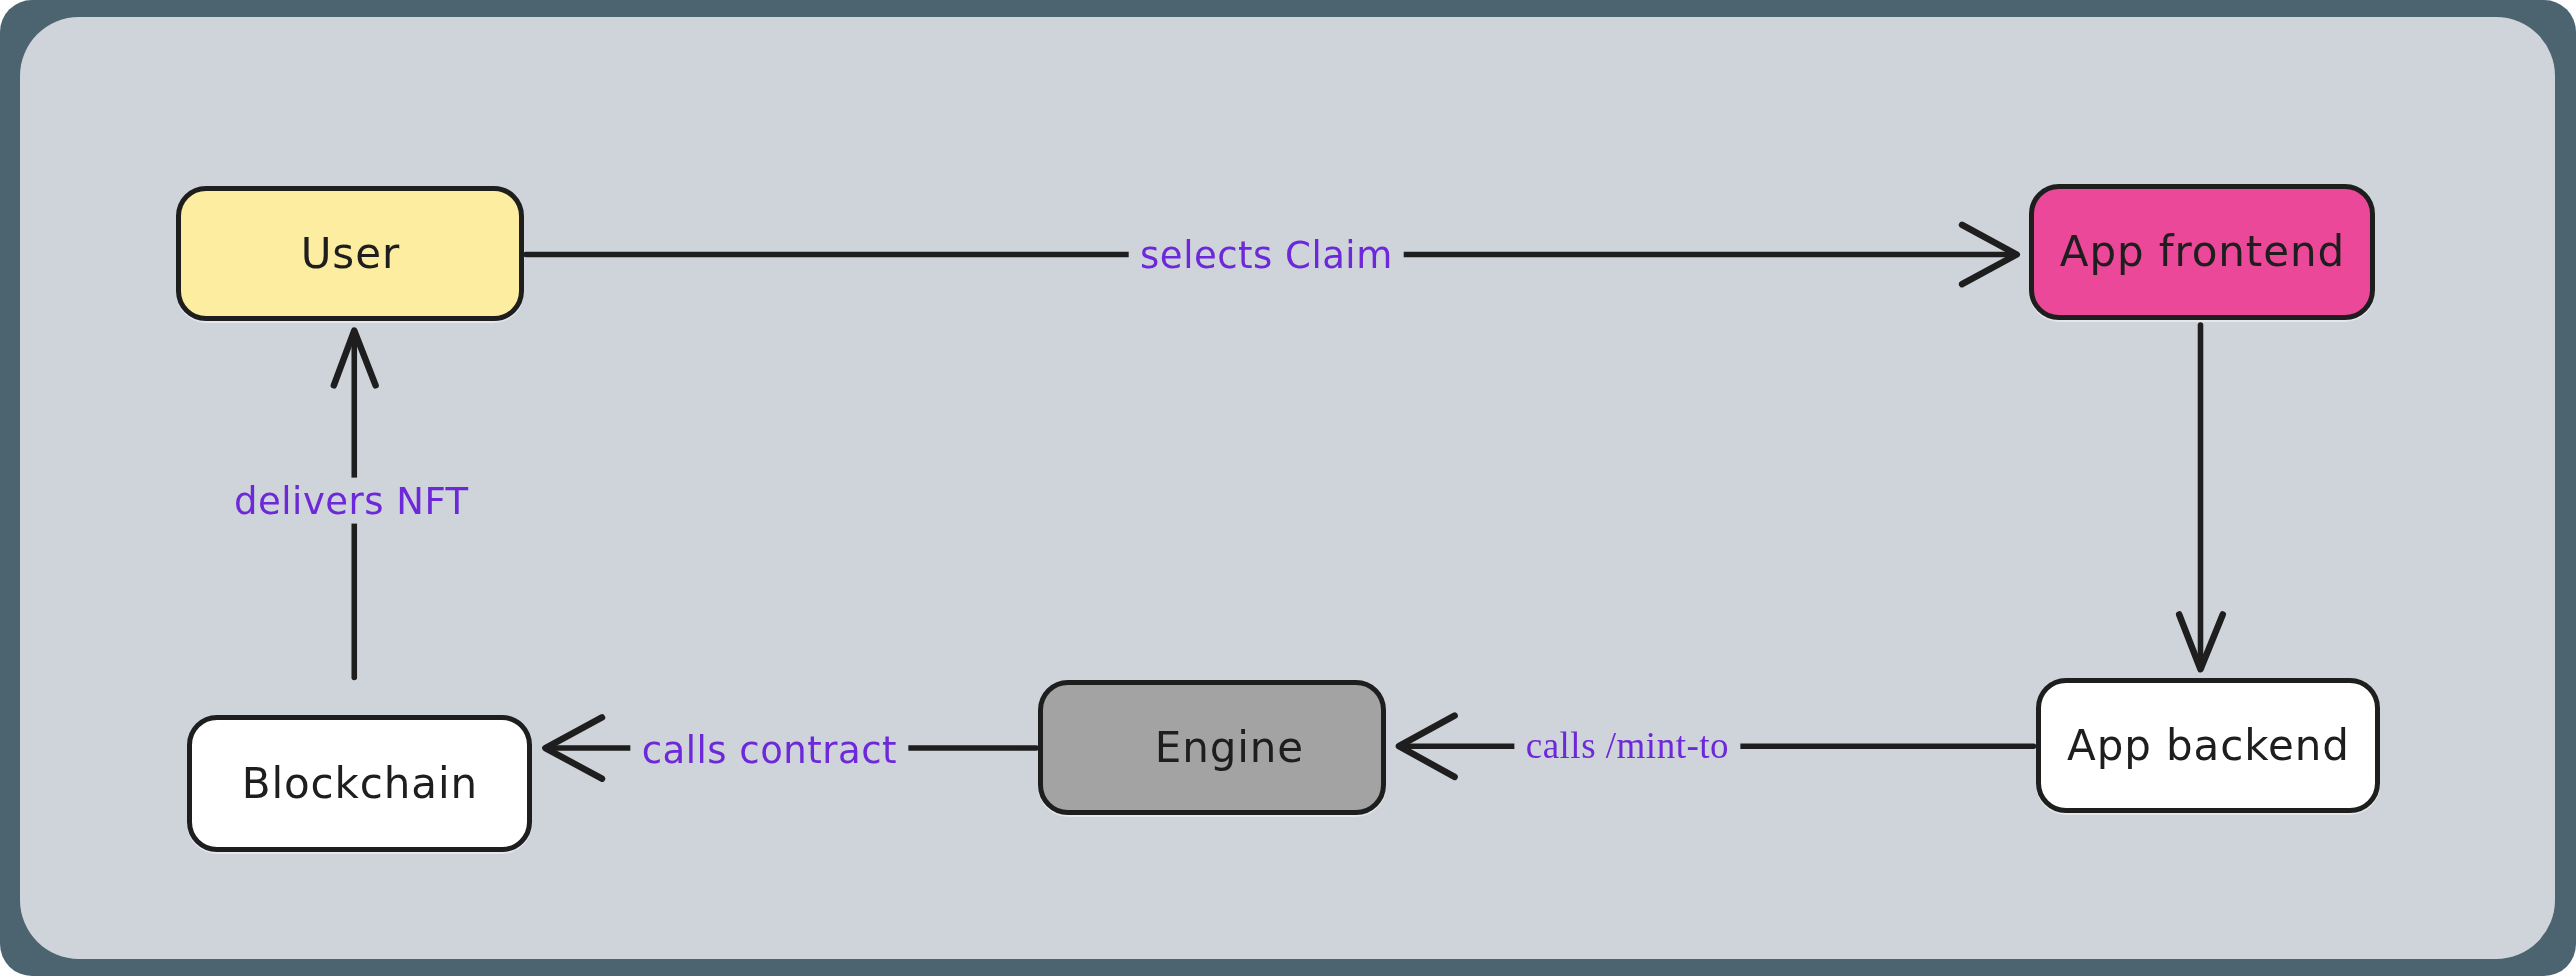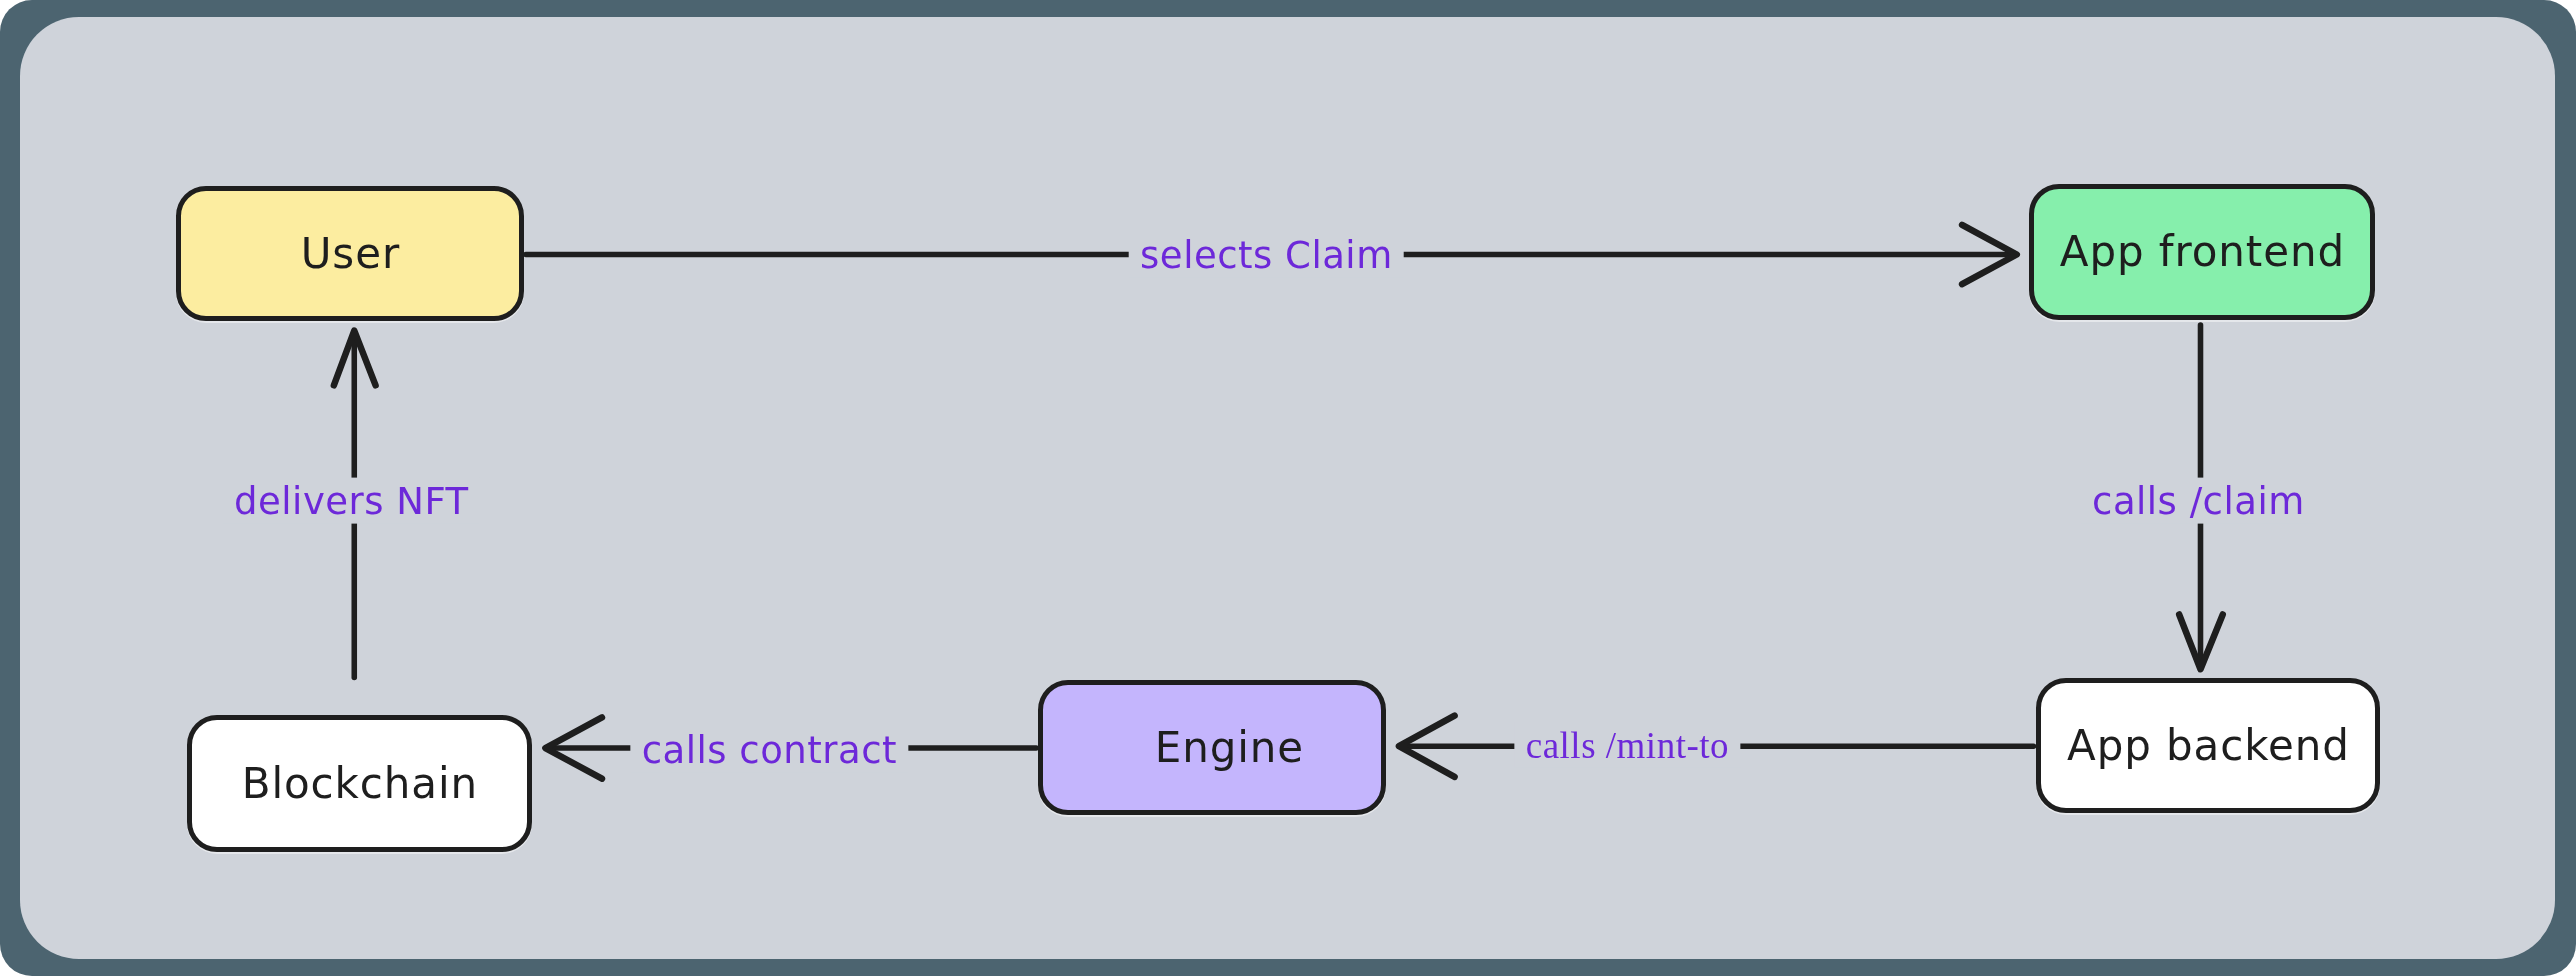--- a/index.html
+++ b/index.html
@@ -100,39 +100,38 @@
           <path d="M 360 712 L 360 340" stroke-width="6"></path>
           <path d="M 338 397 L 360 338 L 383 397" stroke-width="7"></path>
         </g>
       </g>
     </svg>
 
     <div class="node node-user" style="background-color: rgb(252, 237, 160);">
       <span class="node-label">User</span>
     </div>
 
-    <div class="node node-frontend" style="background-color: #86efac;">
+    <div class="node node-frontend" style="background-color: #ec4899;">
       <span class="node-label">App frontend</span>
     </div>
 
     <div class="node node-backend" style="background-color: rgb(255, 255, 255);">
       <span class="node-label">App backend</span>
     </div>
 
-    <div class="node node-engine" style="background-color: #c4b5fd; padding-left: 34px;">
+    <div class="node node-engine" style="background-color: #a3a3a3; padding-left: 34px;">
       <span class="node-label">Engine</span>
     </div>
 
     <div class="node node-blockchain" style="background-color: rgb(255, 255, 255);">
       <span class="node-label">Blockchain</span>
     </div>
 
     <span class="edge-label lbl-selects-claim" style="background-color: rgb(207, 211, 218);">selects Claim</span>
 
-    <span class="edge-label lbl-calls-claim" style="background-color: rgb(207, 211, 218);">calls /claim</span>
 
     <span class="edge-label lbl-calls-mint-to" style="background-color: rgb(207, 211, 218);">calls /mint-to</span>
 
     <span class="edge-label lbl-calls-contract" style="background-color: rgb(207, 211, 218);">calls contract</span>
 
     <span class="edge-label lbl-delivers-nft" style="background-color: rgb(207, 211, 218);">delivers NFT</span>
 
   </div>
 </div>
 

